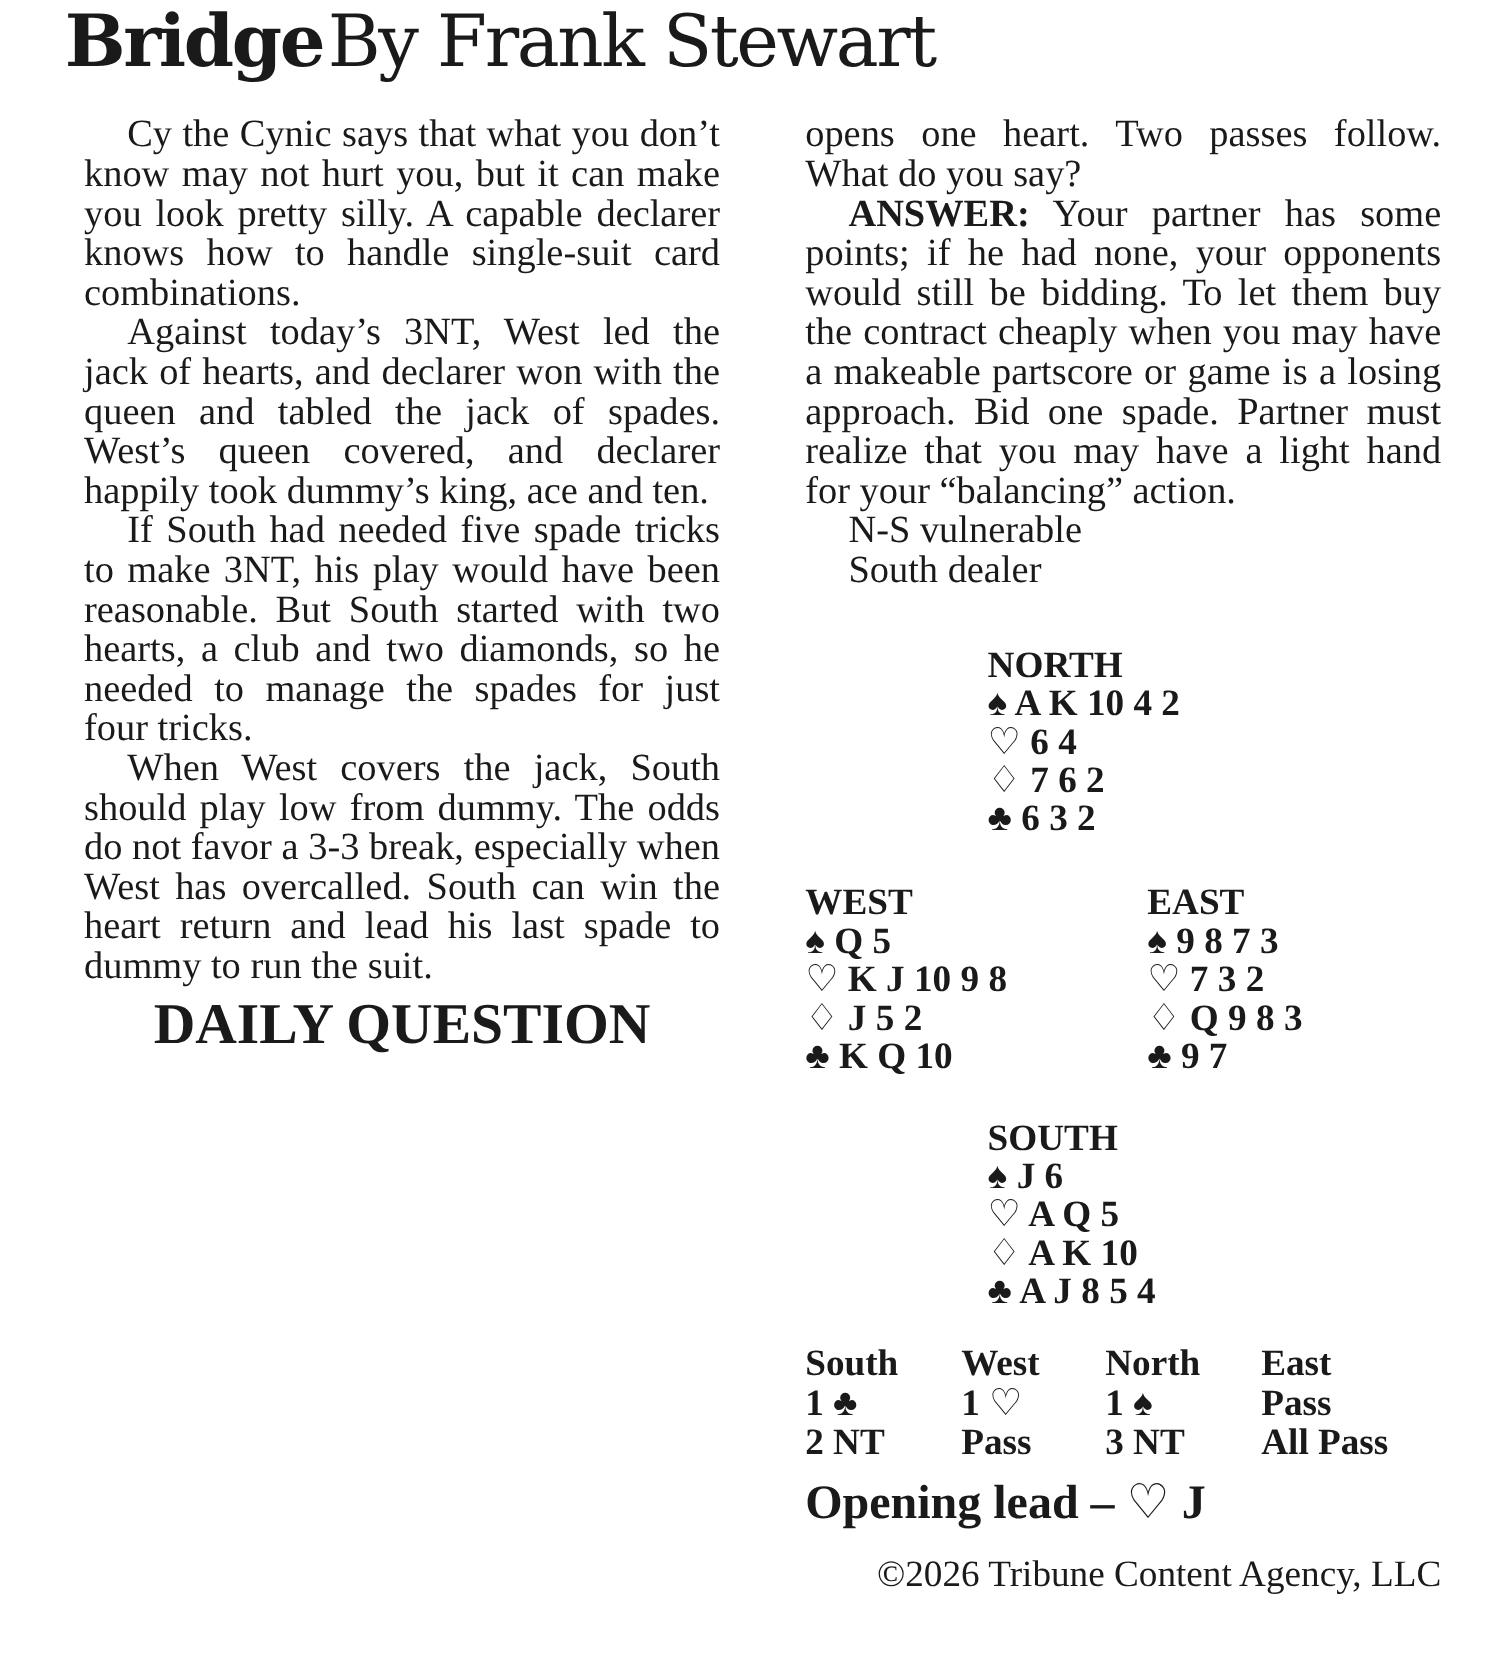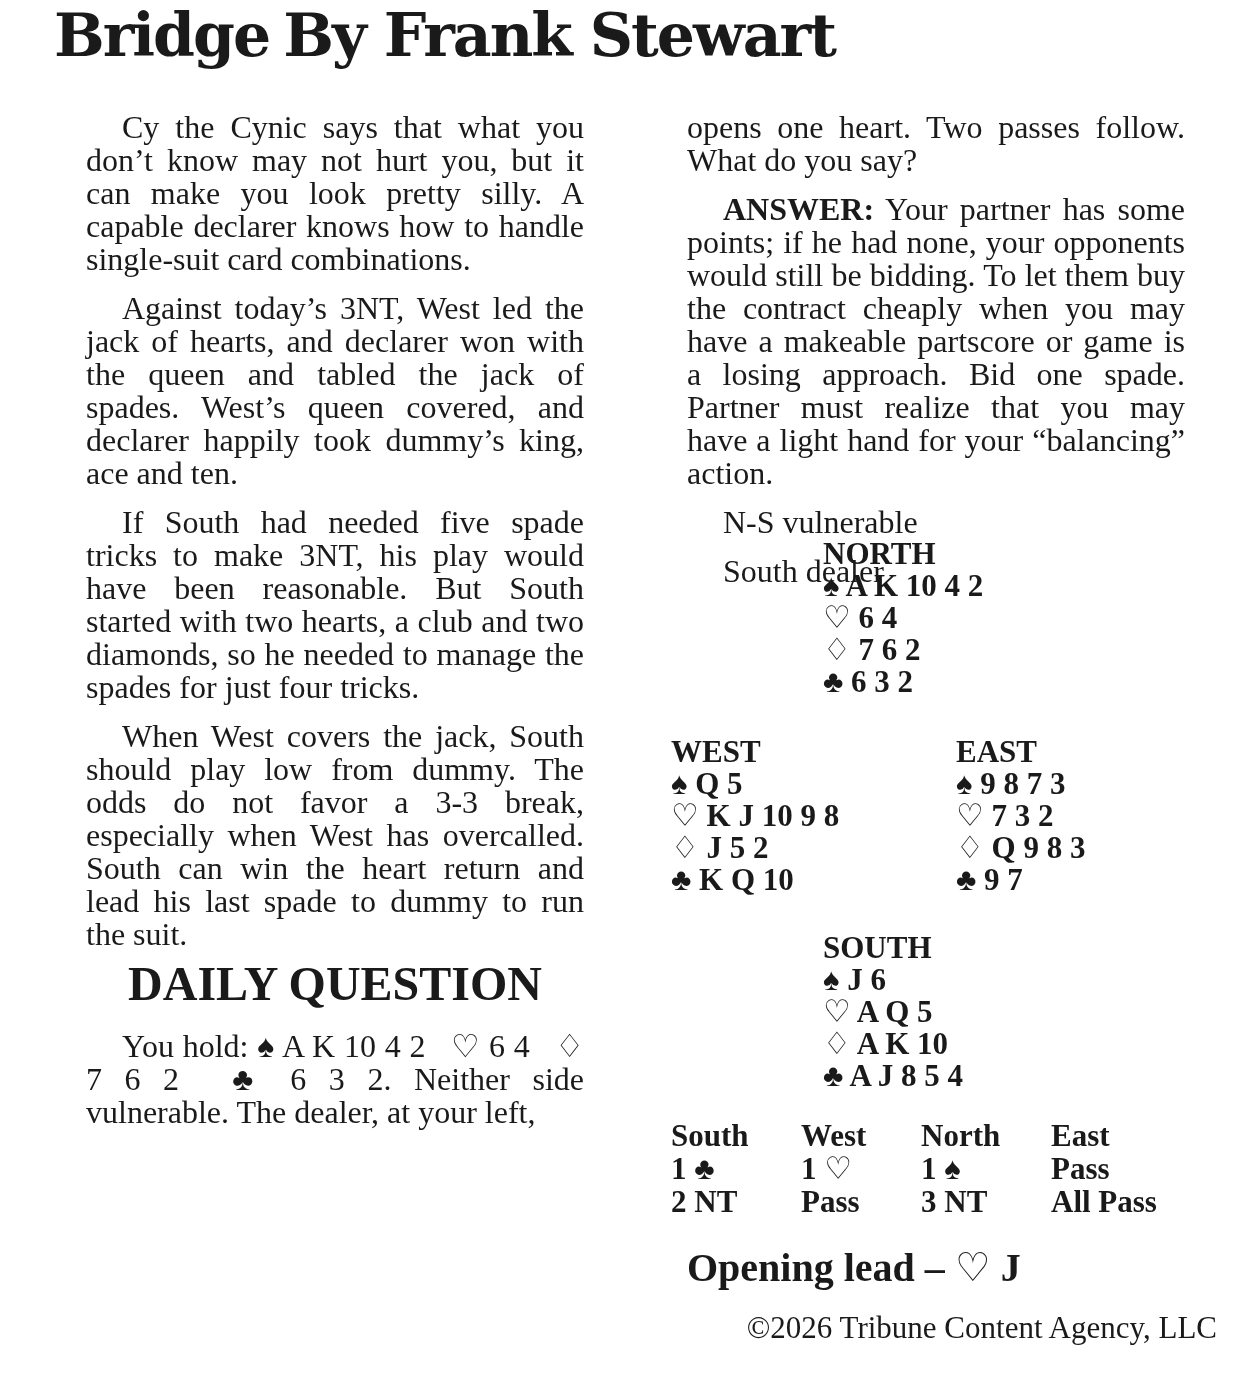--- a/index.html
+++ b/index.html
@@ -23,36 +23,36 @@
     white-space: nowrap;
     font-family: "DejaVu Serif", "Liberation Serif", serif;
     font-size: 60px;
     line-height: 70px;
     letter-spacing: -2px;
   }
   .masthead-title {
     font-weight: 800;
   }
   .masthead-byline {
-    font-weight: 700;
-    margin-left: 14px;
+    font-weight: 400;
+    margin-left: 4px;
   }
   
   .col {
     position: absolute;
     top: 95px;
     width: 530px;
     font-size: 32px;
     line-height: 33px;
     text-align: justify;
   }
   .col-left  { left: 70px;  height: 1285px; }
   .col-right { left: 671px; height: 1285px; }
 
-  p { margin: 16px; }
+  p { margin: 0; }
   .body-p { text-indent: 36px; }
   .no-indent { text-indent: 0; }
   .bold { font-weight: bold; }
 
   .section-heading {
     font-weight: bold;
     text-align: center;
     text-indent: 0;
     margin: 16px 0 40px 0;
   }
@@ -123,21 +123,20 @@
 <header class="masthead">
   <span class="masthead-title">Bridge</span><span class="masthead-byline">By Frank Stewart</span>
 </header>
 
 <div class="col col-left">
   <p class="body-p">Cy the Cynic says that what you don’t know may not hurt you, but it can make you look pretty silly. A capable declarer knows how to handle single-suit card combinations.</p>
   <p class="body-p">Against today’s 3NT, West led the jack of hearts, and declarer won with the queen and tabled the jack of spades. West’s queen covered, and declarer happily took dummy’s king, ace and ten.</p>
   <p class="body-p">If South had needed five spade tricks to make 3NT, his play would have been reasonable. But South started with two hearts, a club and two diamonds, so he needed to manage the spades for just four tricks.</p>
   <p class="body-p">When West covers the jack, South should play low from dummy. The odds do not favor a 3-3 break, especially when West has overcalled. South can win the heart return and lead his last spade to dummy to run the suit.</p>
   <h2 class="section-heading daily">DAILY QUESTION</h2>
-  <p class="body-p">You hold: ♠ A K 10 4 2  ♡ 6 4  ♢ 7 6 2  ♣ 6 3 2. Neither side vulnerable. The dealer, at your left,</p>
 </div>
 
 <div class="col col-right">
   <p class="no-indent">opens one heart. Two passes follow. What do you say?</p>
   <p class="body-p"><span class="bold">ANSWER:</span><span> Your partner has some points; if he had none, your opponents would still be bidding. To let them buy the contract cheaply when you may have a makeable partscore or game is a losing approach. Bid one spade. Partner must realize that you may have a light hand for your “balancing” action.</span></p>
   <p class="dealer-line">N-S vulnerable</p>
   <p class="dealer-line">South dealer</p>
 
   <div class="deal">
     <div class="hand hand-north">

